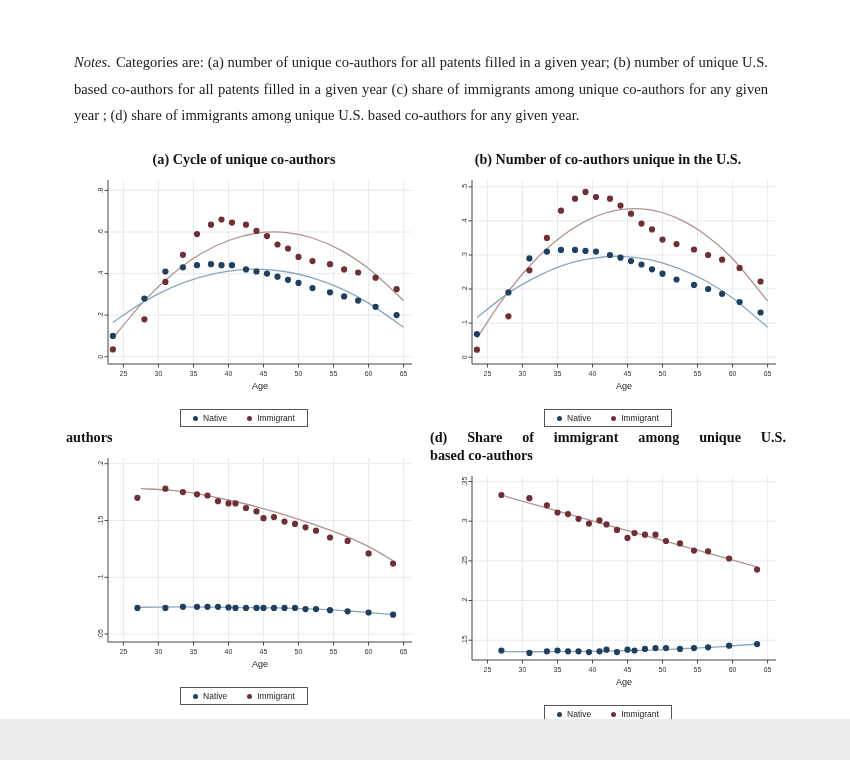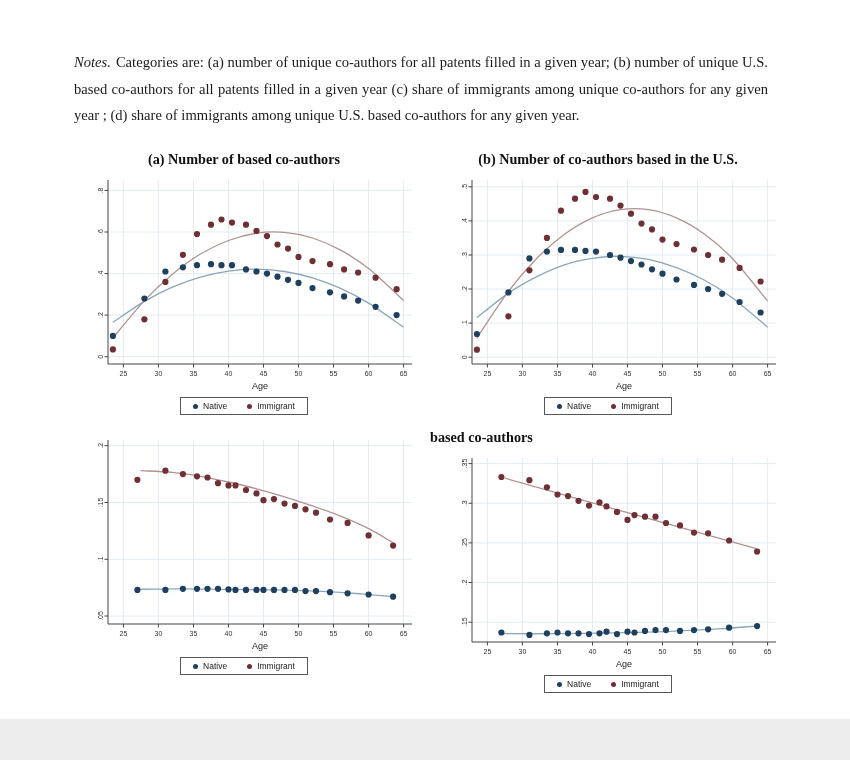--- a/index.html
+++ b/index.html
@@ -16,39 +16,39 @@
   #panel-b{left:430px;top:150px;}
   #panel-c{left:66px;top:428px;}
   #panel-d{left:430px;top:428px;}
   .ptitle{font-weight:bold;font-size:14.2px;line-height:18px;color:#111;}
   .ptitle.center{text-align:center;}
   .jline{display:block;text-align:justify;text-align-last:justify;}
   .l2{display:block;}
   .panel svg{display:block;margin-top:4px;}
   svg.chart text{font-family:"Liberation Sans", sans-serif;font-size:7px;fill:#333;}
   svg.chart text.axlabel{font-size:9px;fill:#222;}
-  .legend{display:flex;justify-content:center;margin-top:3px;}
+  .legend{display:flex;justify-content:center;margin-top:15px;}
   .legend-box{display:inline-flex;align-items:center;gap:20px;border:1px solid #565656;
               background:#fff;padding:3px 12px;font-family:"Liberation Sans", sans-serif;
               font-size:8.5px;color:#222;}
   .legend-item{display:inline-flex;align-items:center;}
   .ldot{width:5px;height:5px;border-radius:50%;display:inline-block;margin-right:5px;}
   .ldot.native{background:var(--c-native,#1f3f5f);}
   .ldot.immigrant{background:var(--c-immigrant,#6e2f35);}
 </style>
 </head>
 <body>
 
 <div class="page" style="--c-native: #1f3f5f; --c-immigrant: #6e2f35;">
 
 
   <p class="notes"><span class="notes-label">Notes.</span><span>Categories are: (a) number of unique co-authors for all patents filled in a given year; (b) number of unique U.S. based co-authors for all patents filled in a given year (c) share of immigrants among unique co-authors for any given year ; (d) share of immigrants among unique U.S. based co-authors for any given year.</span></p>
 
   <div class="panel" id="panel-a">
-    <div class="ptitle center">(a) Number of based co-authors</div>
+    <div class="ptitle center">(a) Cycle of unique co-authors</div>
     <svg class="chart" width="352" height="222">
         <line x1="57.4" y1="8" x2="57.4" y2="192" stroke="#e1e9f0" stroke-width="0.9"></line>
         <line x1="92.4" y1="8" x2="92.4" y2="192" stroke="#e1e9f0" stroke-width="0.9"></line>
         <line x1="127.5" y1="8" x2="127.5" y2="192" stroke="#e1e9f0" stroke-width="0.9"></line>
         <line x1="162.5" y1="8" x2="162.5" y2="192" stroke="#e1e9f0" stroke-width="0.9"></line>
         <line x1="197.5" y1="8" x2="197.5" y2="192" stroke="#e1e9f0" stroke-width="0.9"></line>
         <line x1="232.5" y1="8" x2="232.5" y2="192" stroke="#e1e9f0" stroke-width="0.9"></line>
         <line x1="267.5" y1="8" x2="267.5" y2="192" stroke="#e1e9f0" stroke-width="0.9"></line>
         <line x1="302.6" y1="8" x2="302.6" y2="192" stroke="#e1e9f0" stroke-width="0.9"></line>
         <line x1="337.6" y1="8" x2="337.6" y2="192" stroke="#e1e9f0" stroke-width="0.9"></line>
@@ -139,21 +139,21 @@
           </span>
         <span class="legend-item">
             <span class="ldot immigrant"></span>
             <span>Immigrant</span>
           </span>
       </span>
     </div>
   </div>
 
   <div class="panel" id="panel-b">
-    <div class="ptitle center">(b) Number of co-authors based in the U.S.</div>
+    <div class="ptitle center">(b) Number of co-authors unique in the U.S.</div>
     <svg class="chart" width="352" height="222">
         <line x1="57.4" y1="8" x2="57.4" y2="192" stroke="#e1e9f0" stroke-width="0.9"></line>
         <line x1="92.4" y1="8" x2="92.4" y2="192" stroke="#e1e9f0" stroke-width="0.9"></line>
         <line x1="127.5" y1="8" x2="127.5" y2="192" stroke="#e1e9f0" stroke-width="0.9"></line>
         <line x1="162.5" y1="8" x2="162.5" y2="192" stroke="#e1e9f0" stroke-width="0.9"></line>
         <line x1="197.5" y1="8" x2="197.5" y2="192" stroke="#e1e9f0" stroke-width="0.9"></line>
         <line x1="232.5" y1="8" x2="232.5" y2="192" stroke="#e1e9f0" stroke-width="0.9"></line>
         <line x1="267.5" y1="8" x2="267.5" y2="192" stroke="#e1e9f0" stroke-width="0.9"></line>
         <line x1="302.6" y1="8" x2="302.6" y2="192" stroke="#e1e9f0" stroke-width="0.9"></line>
         <line x1="337.6" y1="8" x2="337.6" y2="192" stroke="#e1e9f0" stroke-width="0.9"></line>
@@ -248,20 +248,21 @@
         <span class="legend-item">
             <span class="ldot immigrant"></span>
             <span>Immigrant</span>
           </span>
       </span>
     </div>
   </div>
 
   <div class="panel" id="panel-c">
     <div class="ptitle">
+      <span class="l2">authors</span>
     </div>
     <svg class="chart" width="352" height="222">
         <line x1="57.4" y1="8" x2="57.4" y2="192" stroke="#e1e9f0" stroke-width="0.9"></line>
         <line x1="92.4" y1="8" x2="92.4" y2="192" stroke="#e1e9f0" stroke-width="0.9"></line>
         <line x1="127.5" y1="8" x2="127.5" y2="192" stroke="#e1e9f0" stroke-width="0.9"></line>
         <line x1="162.5" y1="8" x2="162.5" y2="192" stroke="#e1e9f0" stroke-width="0.9"></line>
         <line x1="197.5" y1="8" x2="197.5" y2="192" stroke="#e1e9f0" stroke-width="0.9"></line>
         <line x1="232.5" y1="8" x2="232.5" y2="192" stroke="#e1e9f0" stroke-width="0.9"></line>
         <line x1="267.5" y1="8" x2="267.5" y2="192" stroke="#e1e9f0" stroke-width="0.9"></line>
         <line x1="302.6" y1="8" x2="302.6" y2="192" stroke="#e1e9f0" stroke-width="0.9"></line>
@@ -351,20 +352,21 @@
         <span class="legend-item">
             <span class="ldot immigrant"></span>
             <span>Immigrant</span>
           </span>
       </span>
     </div>
   </div>
 
   <div class="panel" id="panel-d">
     <div class="ptitle">
+      <span class="jline">(d) Share of immigrant among unique U.S.</span>
       <span class="l2">based co-authors</span>
     </div>
     <svg class="chart" width="352" height="222">
         <line x1="57.4" y1="8" x2="57.4" y2="192" stroke="#e1e9f0" stroke-width="0.9"></line>
         <line x1="92.4" y1="8" x2="92.4" y2="192" stroke="#e1e9f0" stroke-width="0.9"></line>
         <line x1="127.5" y1="8" x2="127.5" y2="192" stroke="#e1e9f0" stroke-width="0.9"></line>
         <line x1="162.5" y1="8" x2="162.5" y2="192" stroke="#e1e9f0" stroke-width="0.9"></line>
         <line x1="197.5" y1="8" x2="197.5" y2="192" stroke="#e1e9f0" stroke-width="0.9"></line>
         <line x1="232.5" y1="8" x2="232.5" y2="192" stroke="#e1e9f0" stroke-width="0.9"></line>
         <line x1="267.5" y1="8" x2="267.5" y2="192" stroke="#e1e9f0" stroke-width="0.9"></line>

